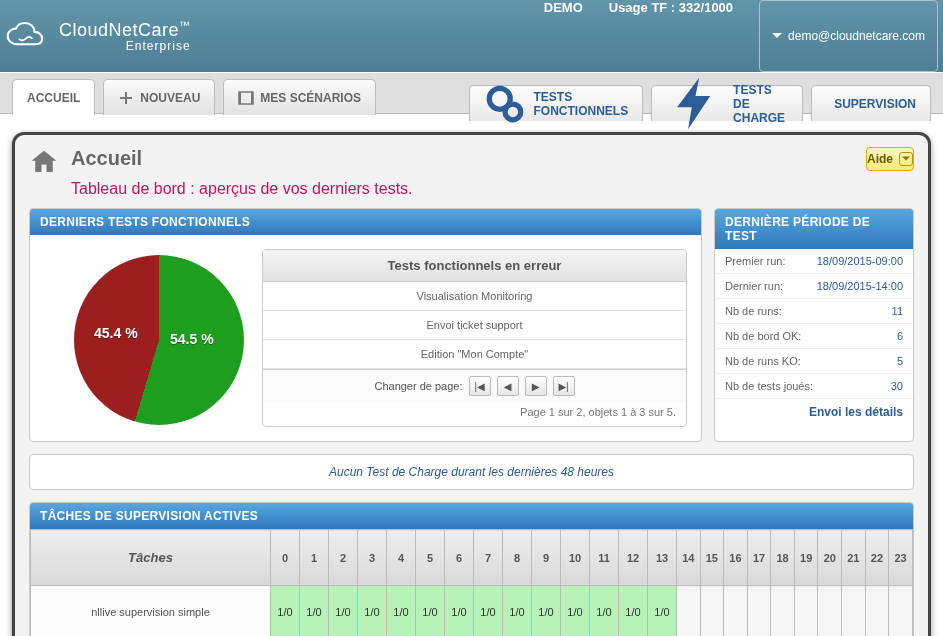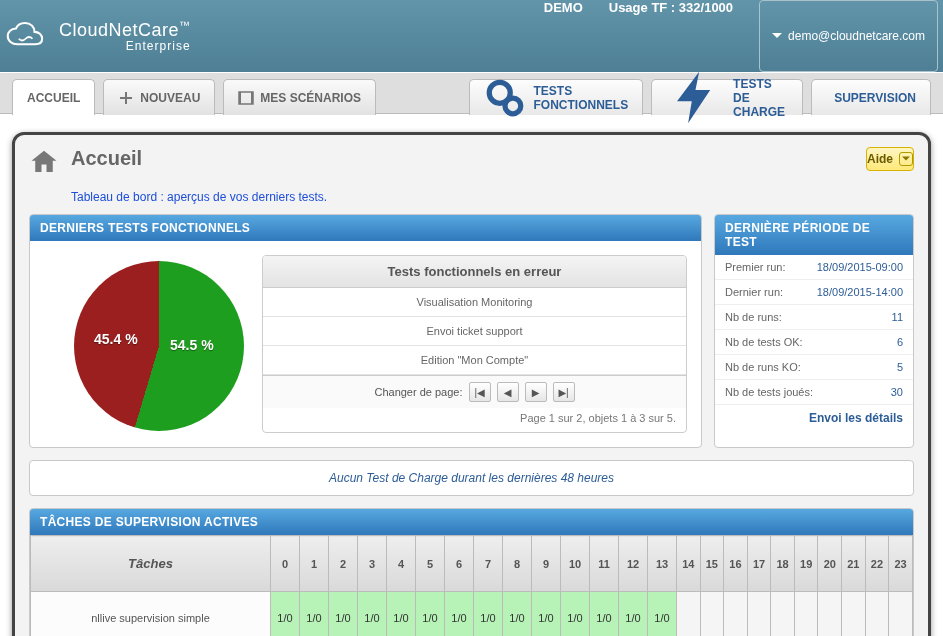--- a/index.html
+++ b/index.html
@@ -61,21 +61,21 @@
   }
   .tab.active { background: #fff; color: #666; position: relative; }
   .tab.active::after{ content:""; position:absolute; left:0; right:0; bottom:-1px; height:2px; background:#fff; }
   .tab svg { width: 16px; height: 16px; }
   .nav-spacer { flex: 1; }
   .navtab {
     display: flex;
     align-items: center;
     gap: 8px;
     padding: 0 14px;
-    margin: 6px 4px 0;
+    margin: 12px 4px 0;
     border: 1px solid #bbb;
     border-bottom: none;
     border-radius: 5px 5px 0 0;
     background: linear-gradient(#fdfdfd,#e8e8e8);
     color: #2d5d96;
     font-weight: bold;
     font-size: 12px;
     cursor: pointer;
     height: 36px;
     justify-content: center;
@@ -86,21 +86,21 @@
     margin: 18px 12px;
     border: 3px solid #444;
     border-radius: 12px;
     box-shadow: 0 2px 6px rgba(0,0,0,0.4);
     background: #f3f3f3;
     padding: 12px 14px 16px;
   }
   .page-head { display: flex; align-items: flex-start; gap: 12px; margin-bottom: 10px; }
   .home-ico { width: 30px; height: 30px; fill: #777; }
   .page-title { font-size: 20px; font-weight: bold; color: #666; }
-  .page-sub { color: #1d4ed8; font-size: 12px; margin-top: 20px; }
+  .page-sub { color: #be185d; font-size: 16px; margin-top: 10px; }
   .help-btn {
     margin-left: auto;
     background: linear-gradient(#fff6c2,#ffe97a);
     border: 1px solid #d8b200;
     border-radius: 4px;
     padding: 4px 0;
     display: flex;
     align-items: center;
     gap: 6px;
     color: #6a5b00;
@@ -299,21 +299,21 @@
           </div>
           <div class="kv">
             <span class="k">Dernier run:</span>
             <span class="v">18/09/2015-14:00</span>
           </div>
           <div class="kv">
             <span class="k">Nb de runs:</span>
             <span class="v">11</span>
           </div>
           <div class="kv">
-            <span class="k">Nb de tests OK:</span>
+            <span class="k">Nb de bord OK:</span>
             <span class="v">6</span>
           </div>
           <div class="kv">
             <span class="k">Nb de runs KO:</span>
             <span class="v">5</span>
           </div>
           <div class="kv">
             <span class="k">Nb de tests joués:</span>
             <span class="v">30</span>
           </div>

